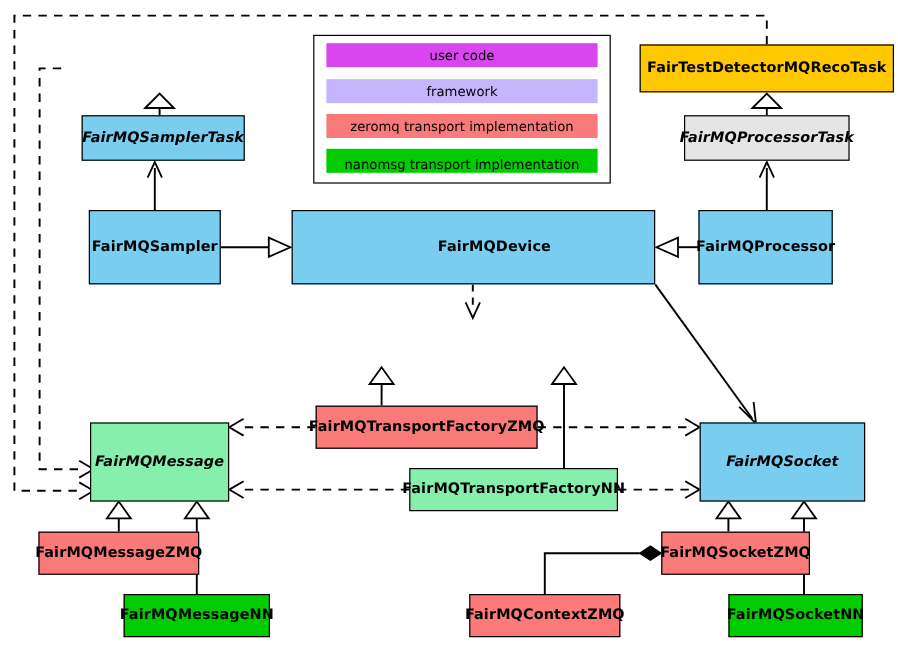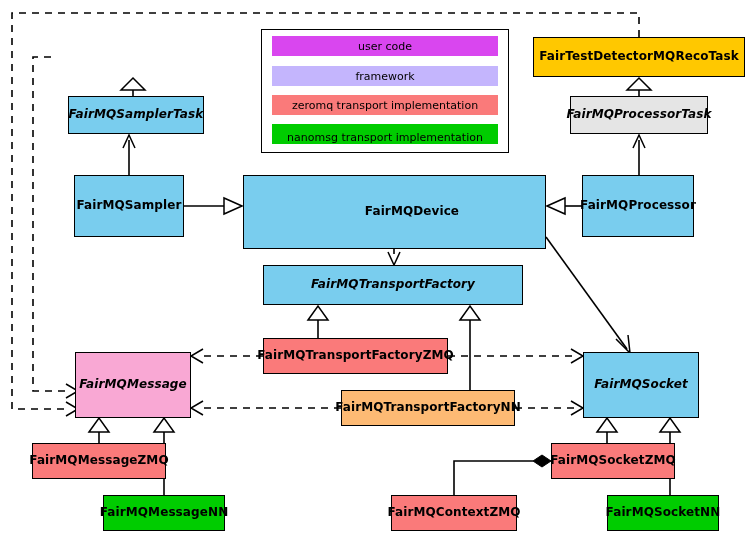--- a/index.html
+++ b/index.html
@@ -164,41 +164,40 @@
   </div>
   <div class="legend-row" style="left:272px; top:124px; width:226px; height:20px; background:#00CC00;align-items:flex-end;">
     <span>nanomsg transport implementation</span>
   </div>
 
 
   <div class="node abstract" style="left:68px; top:96px; width:136px; height:38px; background:#79CDEE;">FairMQSamplerTask</div>
 
   <div class="node" style="left:74px; top:175px; width:110px; height:62px; background:#79CDEE;">FairMQSampler</div>
 
-  <div class="node" style="left:243px; top:175px; width:303px; height:74px; background:#79CDEE;padding-left:35px;">FairMQDevice</div>
+  <div class="node" style="left:243px; top:175px; width:303px; height:62px; background:#79CDEE;padding-left:35px;">FairMQDevice</div>
 
   <div class="node" style="left:582px; top:175px; width:112px; height:62px; background:#79CDEE;">FairMQProcessor</div>
 
   <div class="node abstract" style="left:570px; top:96px; width:138px; height:38px; background:#e5e5e5;">FairMQProcessorTask</div>
 
   <div class="node" style="left:533px; top:37px; width:212px; height:40px; background:#FFC800;">FairTestDetectorMQRecoTask</div>
 
-  <div class="node abstract" style="left:263px; top:265px; width:260px; height:40px; background:#79CDEE;">FairMQTransportFactory</div>
 
   <div class="node" style="left:263px; top:338px; width:185px; height:36px; background:#FA7A7A;">FairMQTransportFactoryZMQ</div>
 
-  <div class="node" style="left:341px; top:390px; width:174px; height:36px; background:#fdba74;">FairMQTransportFactoryNN</div>
-
-  <div class="node abstract" style="left:75px; top:352px; width:116px; height:66px; background:#f9a8d4;">FairMQMessage</div>
+  <div class="node" style="left:341px; top:390px; width:174px; height:36px; background:#86efac;">FairMQTransportFactoryNN</div>
+
+  <div class="node abstract" style="left:75px; top:352px; width:116px; height:66px; background:#86efac;">FairMQMessage</div>
 
   <div class="node" style="left:32px; top:443px; width:134px; height:36px; background:#FA7A7A;">FairMQMessageZMQ</div>
 
   <div class="node" style="left:103px; top:495px; width:122px; height:36px; background:#00CC00;">FairMQMessageNN</div>
 
-  <div class="node abstract" style="left:583px; top:352px; width:116px; height:66px; background:#79CDEE;">FairMQSocket</div>
+  <div class="node abstract" style="left:583px; top:352px; width:138px; height:66px; background:#79CDEE;">FairMQSocket</div>
 
   <div class="node" style="left:551px; top:443px; width:124px; height:36px; background:#FA7A7A;">FairMQSocketZMQ</div>
 
   <div class="node" style="left:607px; top:495px; width:112px; height:36px; background:#00CC00;">FairMQSocketNN</div>
 
   <div class="node" style="left:391px; top:495px; width:126px; height:36px; background:#FA7A7A;">FairMQContextZMQ</div>
 
 </div>
 
 </body></html>

